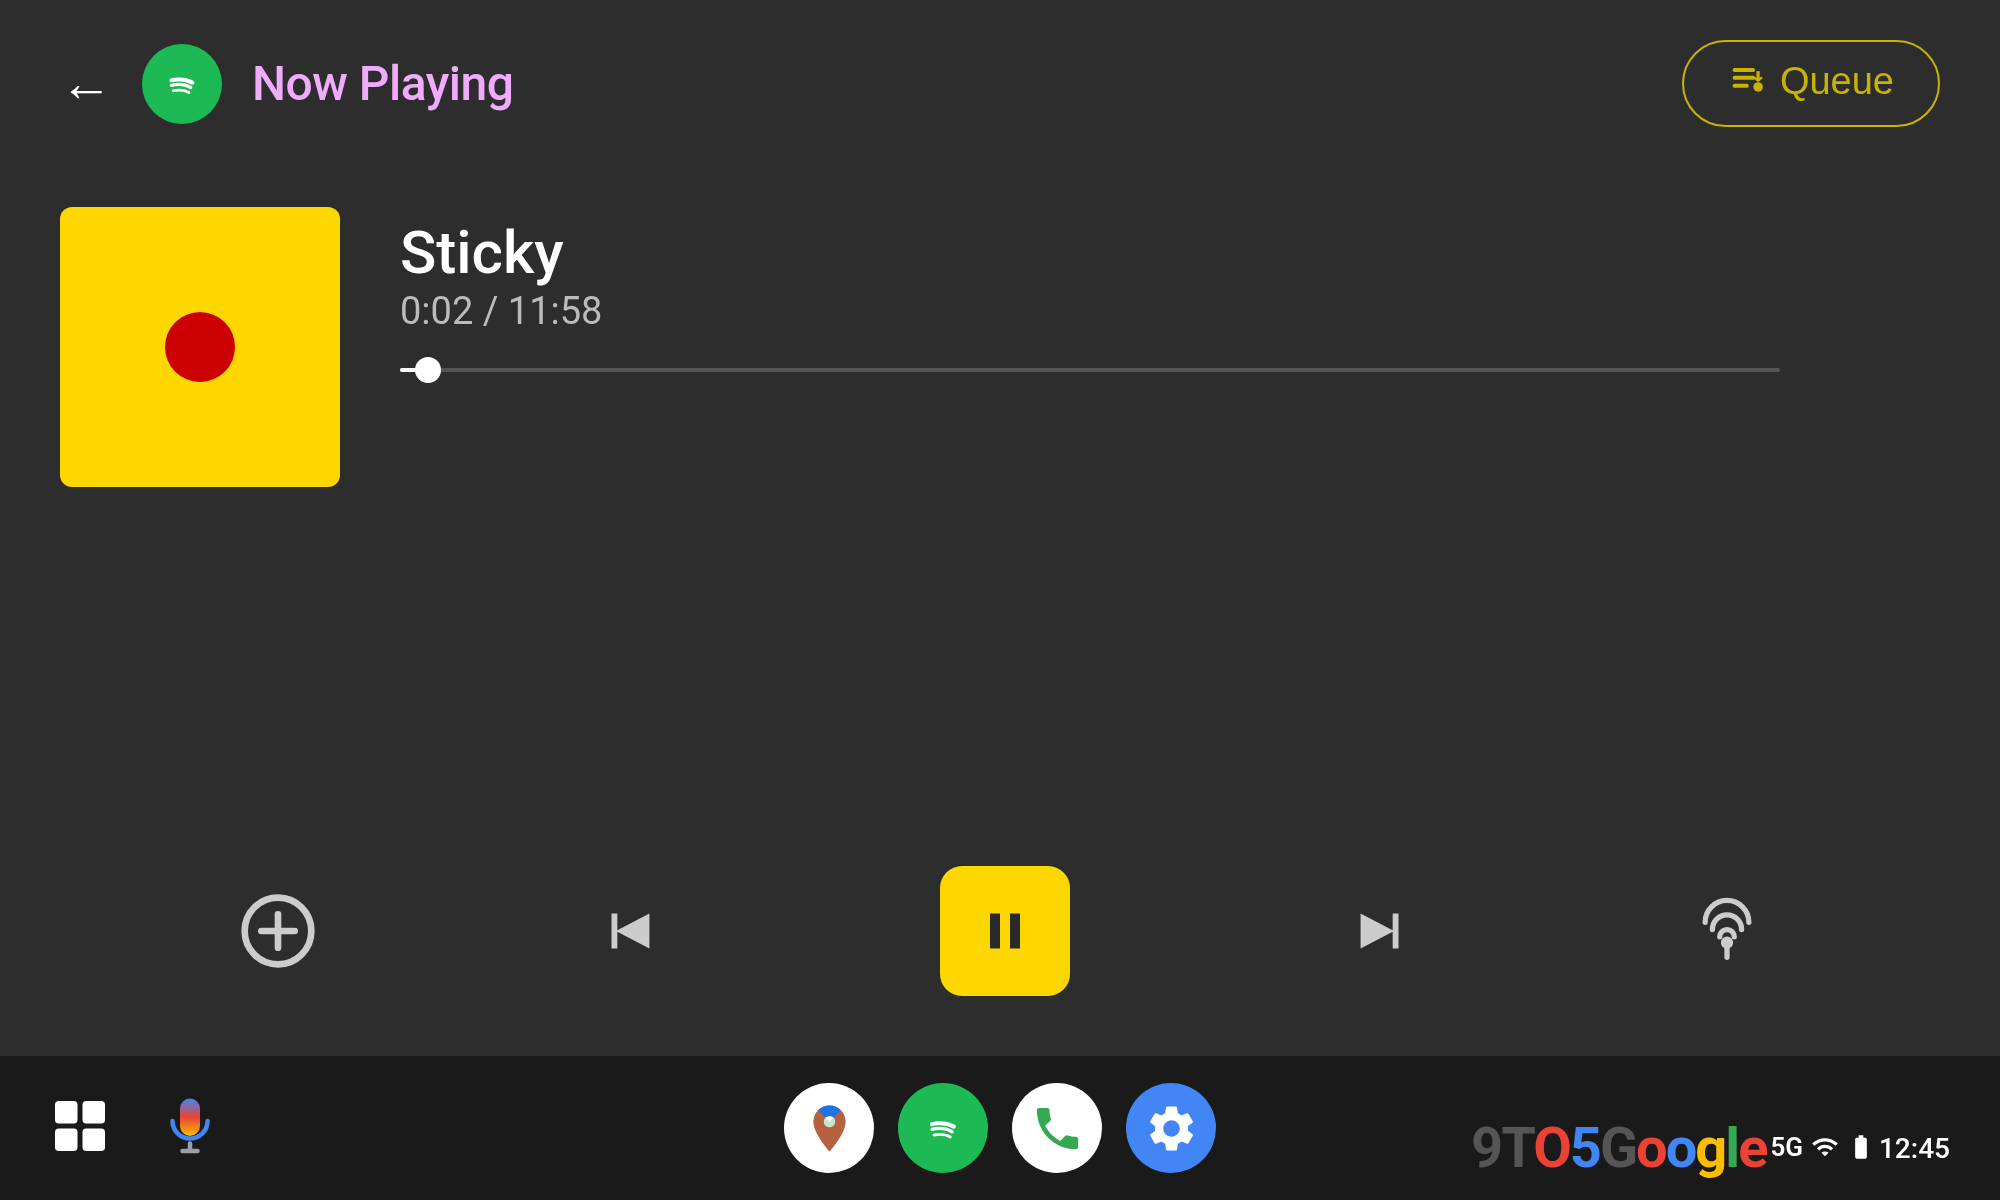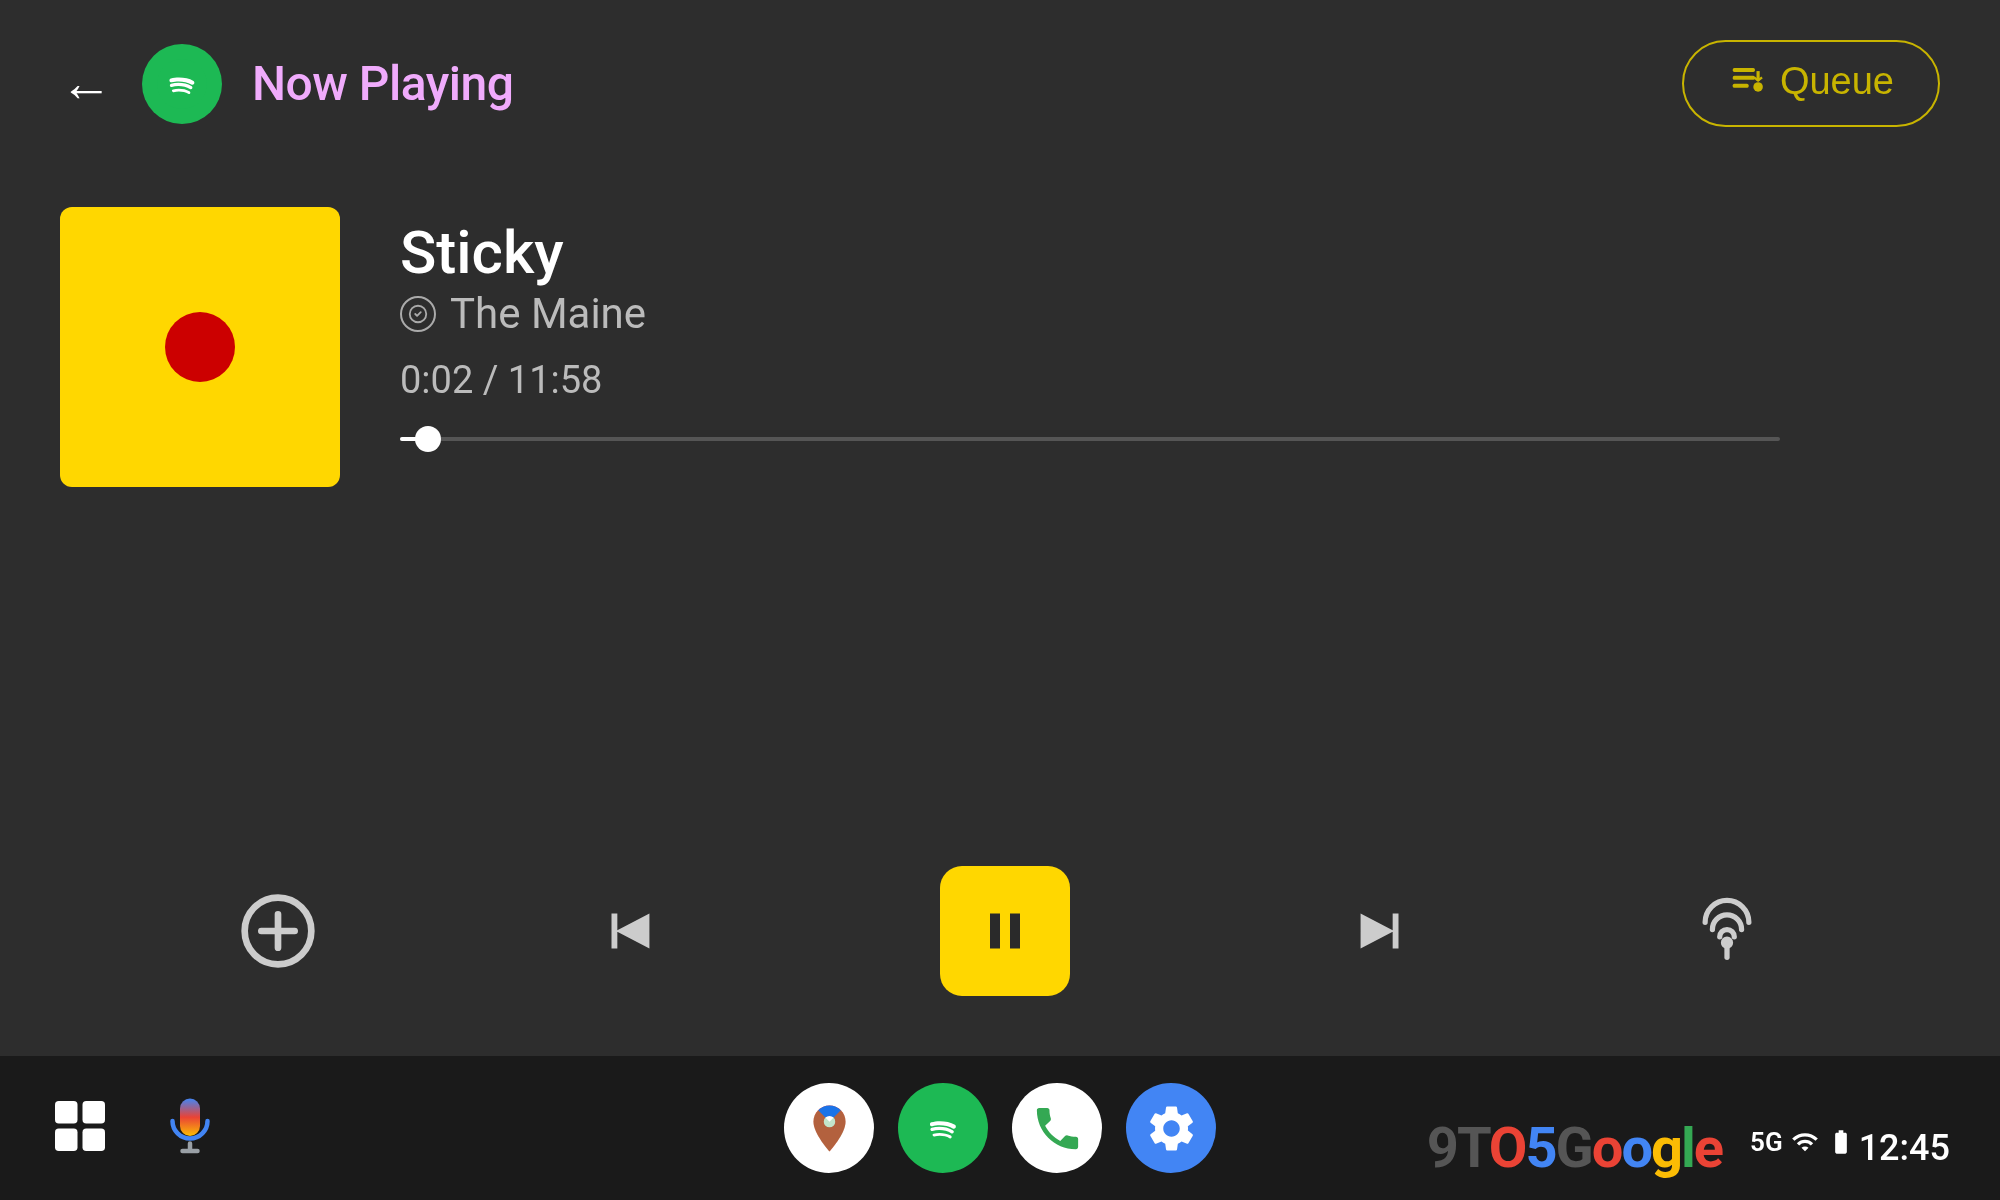--- a/index.html
+++ b/index.html
@@ -272,21 +272,21 @@
       align-items: center;
       gap: 24px;
       position: absolute;
       left: 50%;
       transform: translateX(-50%);
     }
 
     .taskbar-right {
       display: flex;
       align-items: center;
-      gap: 28px;
+      gap: 4px;
       margin-top: 40px;
     }
 
     .taskbar-app-icon {
       width: 90px;
       height: 90px;
       border-radius: 50%;
       display: flex;
       align-items: center;
       justify-content: center;
@@ -311,21 +311,21 @@
       gap: 4px;
     }
 
     .status-bar-icons {
       display: flex;
       align-items: center;
       gap: 8px;
     }
 
     .status-time {
-      font-size: 36px;
+      font-size: 28px;
       color: #ffffff;
       font-weight: 500;
     }
 
     .status-5g {
       font-size: 26px;
       color: #ffffff;
       font-weight: 600;
     }
 
@@ -406,29 +406,20 @@
     </button>
   </div>
 
   <div class="track-area">
     <div class="album-art">
       <div class="album-art-dot"></div>
     </div>
 
     <div class="track-details">
       <div class="track-name">Sticky</div>
-      <div class="artist-row">
-        <div class="artist-verified-icon">
-          <svg viewBox="0 0 24 24" fill="none">
-            <circle cx="12" cy="12" r="9" stroke="#aaaaaa" stroke-width="2"></circle>
-            <path d="M9 12l2 2 4-4" stroke="#aaaaaa" stroke-width="2" stroke-linecap="round" stroke-linejoin="round"></path>
-          </svg>
-        </div>
-        <span class="artist-name">The Maine</span>
-      </div>
       <div class="time-display">0:02 / 11:58</div>
 
       <div class="progress-container">
         <div class="progress-track">
           <div class="progress-fill"></div>
           <div class="progress-thumb"></div>
         </div>
       </div>
     </div>
   </div>

